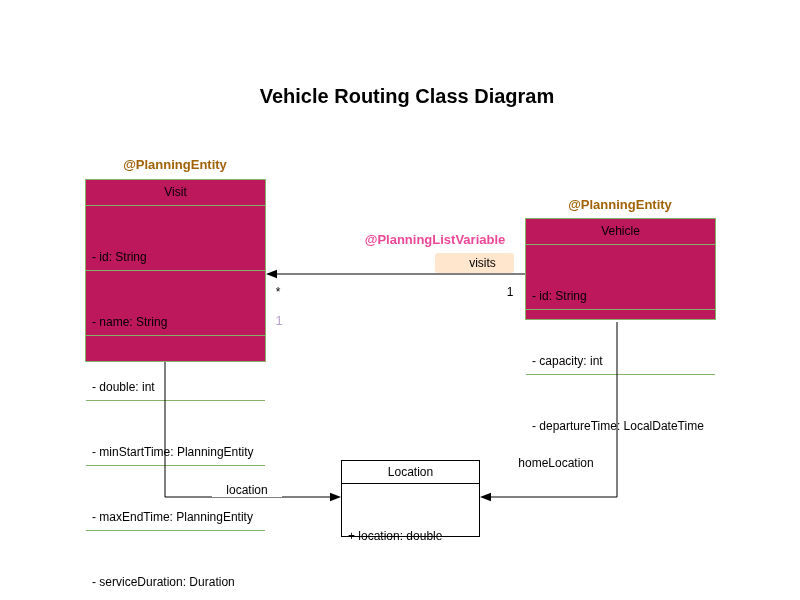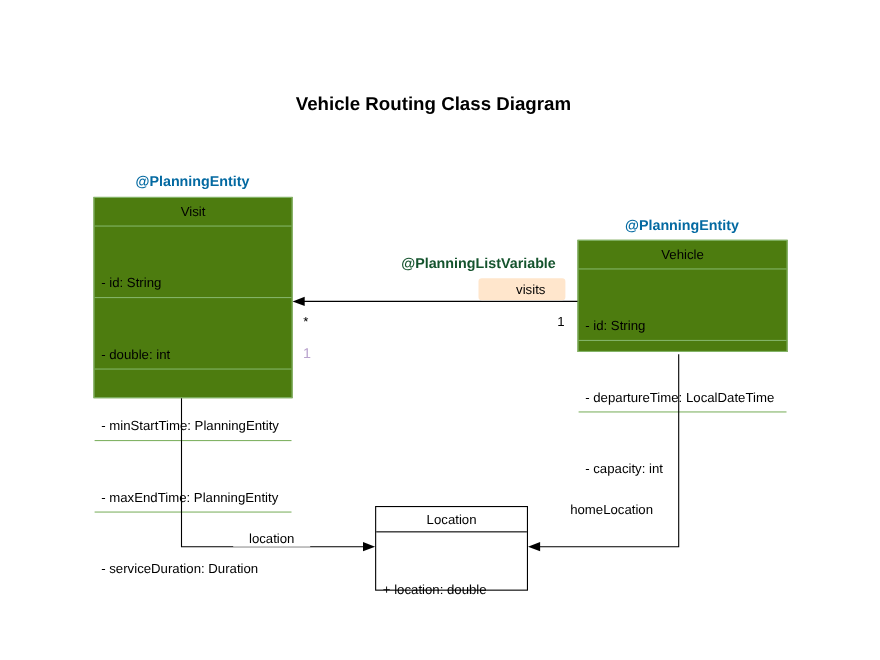--- a/index.html
+++ b/index.html
@@ -7,43 +7,43 @@
   .canvas {
     position: relative;
     width: 800px;
     height: 600px;
     background: #ffffff;
     font-family: "Liberation Sans", sans-serif;
     overflow: hidden;
   }
   .title {
     position: absolute;
-    left: 94px; top: 85px; width: 600px;
+    left: 107px; top: 85px; width: 600px;
     text-align: center;
-    font-size: 17px;
+    font-size: 20px;
     font-weight: bold;
     color: #000000;
   }
   .annotation {
     position: absolute;
     width: 200px;
     text-align: center;
     font-size: 13px;
     font-weight: bold;
     white-space: nowrap;
   }
-  .anno-green { color: #0369a1; }
-  .anno-orange { color: #14532d; }
+  .anno-green { color: #a16207; }
+  .anno-orange { color: #ec4899; }
   .anno-visit { left: 75px; top: 157px; }
   .anno-vehicle { left: 520px; top: 197px; }
   .anno-listvar { left: 335px; top: 232px; }
 
   .uml-class {
     position: absolute;
-    background: #4d7c0f;
+    background: #be185d;
     border: 1px solid #82b366;
     font-size: 12px;
     color: #000000;
   }
   .uml-header {
     height: 26px;
     line-height: 25px;
     text-align: center;
     border-bottom: 1px solid #82b366;
   }
@@ -111,31 +111,32 @@
 
   <div class="title">Vehicle Routing Class Diagram</div>
 
   <div class="annotation anno-green anno-visit">@PlanningEntity</div>
   <div class="annotation anno-green anno-vehicle">@PlanningEntity</div>
   <div class="annotation anno-orange anno-listvar">@PlanningListVariable</div>
 
   <div class="uml-class class-visit">
     <div class="uml-header">Visit</div>
     <div class="uml-row">- id: String</div>
+    <div class="uml-row">- name: String</div>
     <div class="uml-row">- double: int</div>
     <div class="uml-row">- minStartTime: PlanningEntity</div>
     <div class="uml-row">- maxEndTime: PlanningEntity</div>
     <div class="uml-row">- serviceDuration: Duration</div>
   </div>
 
   <div class="uml-class class-vehicle">
     <div class="uml-header">Vehicle</div>
     <div class="uml-row">- id: String</div>
+    <div class="uml-row">- capacity: int</div>
     <div class="uml-row">- departureTime: LocalDateTime</div>
-    <div class="uml-row">- capacity: int</div>
   </div>
 
   <div class="class-location">
     <div class="uml-header">Location</div>
     <div class="uml-row">+ location: double</div>
   </div>
 
   <svg class="edges-svg" viewBox="0 0 800 600" xmlns="http://www.w3.org/2000/svg">
 
     <path d="M525,274 L269,274" stroke="#000000" stroke-width="1" fill="none"></path>

